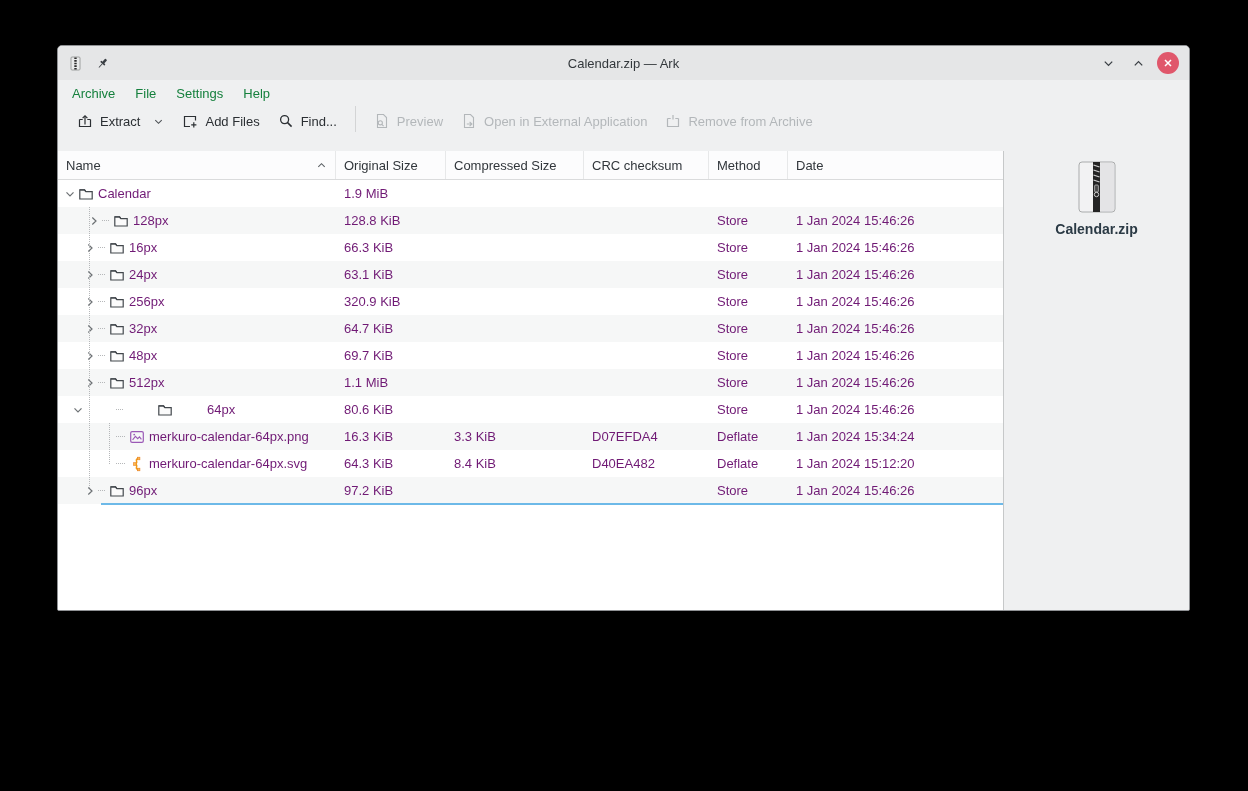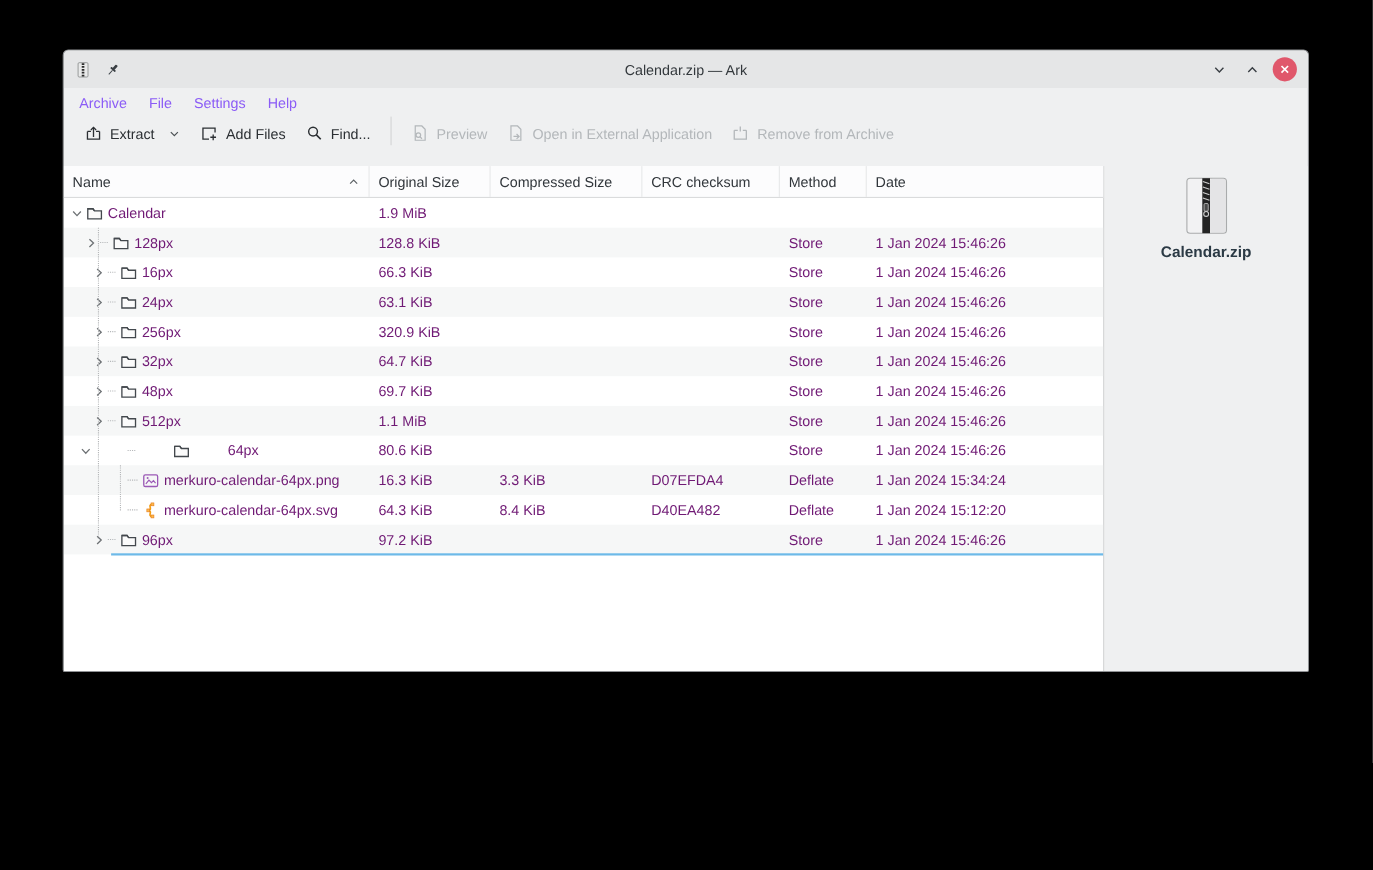--- a/index.html
+++ b/index.html
@@ -24,21 +24,21 @@
   .titlebar-left { display:flex; align-items:center; gap:12px; z-index:2; }
   .title {
     position:absolute; left:0; right:0; text-align:center;
     font-size:13px; color:#33383c;
   }
   .titlebar-right { margin-left:auto; display:flex; align-items:center; gap:8px; z-index:2; }
   .win-btn { width:22px; height:22px; display:flex; align-items:center; justify-content:center; border-radius:50%; }
   .win-btn.close { background:#e0576b; }
   
   .menubar { height:26px; flex:none; display:flex; align-items:center; padding:0 4px; }
-  .menu-item { padding:3px 10px; font-size:13px; color:#8b5cf6; border-radius:3px; }
+  .menu-item { padding:3px 10px; font-size:13px; color:#15803d; border-radius:3px; }
   
   .toolbar { height:45px; flex:none; display:flex; align-items:flex-start; padding:0 10px; }
   .tb-btn {
     display:flex; align-items:center; gap:7px; padding:7px 9px;
     font-size:13px; color:#2b2f33; border-radius:3px; white-space:nowrap;
   }
   .tb-btn.disabled { color:#b3b7ba; }
   .tb-btn .ticon { display:inline-flex; }
   .tb-sep { width:1px; height:26px; background:#d3d4d5; margin:0 9px; flex:none; }
   
@@ -232,21 +232,21 @@
               </span>
               <span>Calendar</span>
             </div>
             <div class="cell">1.9 MiB</div>
             <div class="cell"></div>
             <div class="cell"></div>
             <div class="cell"></div>
             <div class="cell"></div>
           </div>
           <div class="row alt">
-            <div class="cell name-cell" style="padding-left: 19px;">
+            <div class="cell name-cell" style="padding-left: 30px;">
               <span class="expander">
                 <svg width="12" height="12" viewBox="0 0 12 12">
                   <path d="M4.3 2.5 L8 6 L4.3 9.5" fill="none" stroke="#6e7275" stroke-width="1.2"></path>
                 </svg>
               </span>
               <span class="stub"></span>
               <span class="icon16">
                 <svg width="16" height="16" viewBox="0 0 16 16">
                   <path d="M1.8 13 V3.8 h4.7 l1.4 1.9 h6.3 V13 z" fill="#fbfbfb" stroke="#43484d" stroke-width="1.2"></path>
                   <path d="M1.8 3.8 h4.7 l1.4 1.9" fill="none" stroke="#43484d" stroke-width="1.2"></path>

